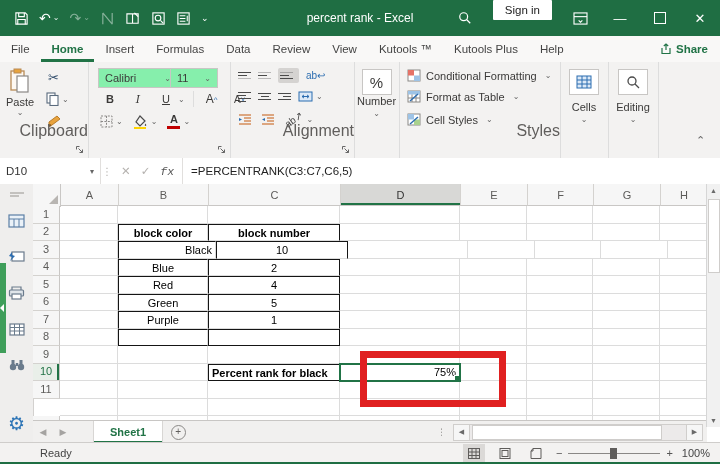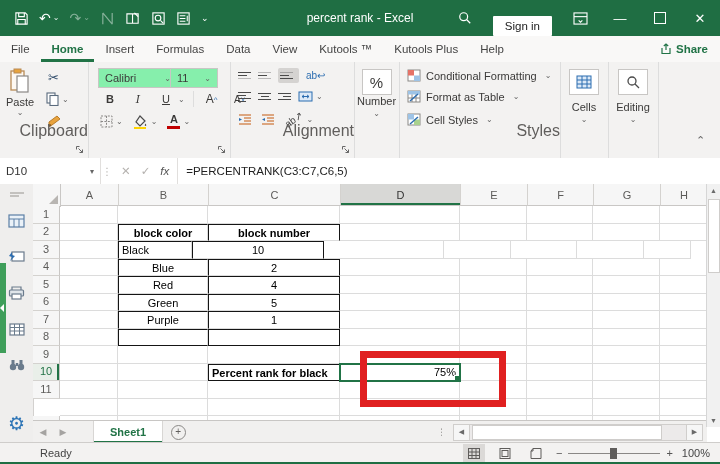--- a/index.html
+++ b/index.html
@@ -7,21 +7,21 @@
        font-family:"Liberation Sans",sans-serif;-webkit-font-smoothing:antialiased;}
   .abs{position:absolute}
   
   .titlebar{position:absolute;top:0;left:0;right:0;height:36px;background:#1f6e43;color:#fff;
             display:flex;align-items:center;}
   .qat{display:flex;align-items:center;gap:10px;padding-left:14px;}
   .qat .qi{display:flex;align-items:center;color:#fff;font-size:14px;line-height:1;cursor:default}
   .qat .dim{opacity:.45}
   .qat .cv{font-size:8px;margin-left:2px;opacity:.9}
   .tb-title{position:absolute;left:0;right:0;text-align:center;font-size:12px;color:#fff;pointer-events:none}
-  .tb-right{position:absolute;right:0;top:0;height:36px;display:flex;align-items:flex-end;gap:0}
+  .tb-right{position:absolute;right:0;top:0;height:36px;display:flex;align-items:flex-start;gap:0}
   .tb-btn{width:40px;height:36px;display:flex;align-items:center;justify-content:center;color:#fff;font-size:13px}
   .signin{background:#fff;color:#222;font-size:11.5px;padding:4px 12px;margin:0 8px;border-radius:1px}
   .maxbox{width:10px;height:10px;border:1.4px solid #fff}
   
   .tabrow{position:absolute;top:36px;left:0;right:0;height:26px;background:#f9f8f7;display:flex;align-items:center;
           font-size:11.5px;color:#444;border-bottom:1px solid #e3e1df}
   .rtab{padding:0 11px;height:26px;display:flex;align-items:center;cursor:default;white-space:nowrap}
   .rtab.active{color:#217346;font-weight:700;box-shadow:inset 0 -3px 0 #217346}
   .share{position:absolute;right:12px;display:flex;align-items:center;gap:4px;color:#217346;font-weight:600}
   
@@ -37,21 +37,21 @@
   .fbtn{display:flex;align-items:center;justify-content:center;height:18px;min-width:16px;padding:0 2px}
   .bars span{display:block;background:#4a4a4a;height:1.4px;margin:1.6px 0}
   .ricon{display:flex;align-items:center;justify-content:center}
   .selic{background:#d5d3d1;border-radius:2px}
   
   .fbar{position:absolute;top:158px;left:0;right:0;height:26px;background:#fff;border-bottom:1px solid #cfcdcb;
         display:flex;align-items:stretch;font-size:11.5px;color:#333}
   .namebox{width:88px;display:flex;align-items:center;justify-content:space-between;padding:0 6px;border-right:1px solid #e1dfdd}
   .fdots{width:12px;display:flex;align-items:center;justify-content:center;color:#b5b2af;font-size:10px}
   .fbtns{display:flex;align-items:center;gap:10px;padding:0 8px;border-right:1px solid #e1dfdd}
-  .fxi{font-family:Liberation Sans, sans-serif;font-style:italic;color:#555}
+  .fxi{font-family:Liberation Mono, monospace;font-style:italic;color:#555}
   .ftext{flex:1;display:flex;align-items:center;padding-left:8px;font-size:11.5px;color:#222}
   
   .sidebar{position:absolute;left:0;top:184px;width:33px;height:258px;background:#efeeed;border-right:1px solid #d3d1cf}
   .sic{position:absolute;left:0;width:33px;display:flex;justify-content:center;color:#5f6b73}
   .greenstrip{position:absolute;left:0;top:79px;width:6px;height:90px;background:#3f9e5a}
   .greenstrip:after{content:"";position:absolute;top:41px;left:0;border:4px solid transparent;border-right-color:#fff;border-left-width:0}
   
   .ghead{position:absolute;top:184px;left:33px;height:22px;display:flex;z-index:1}
   .corner{width:27px;height:22px;background:#f6f6f6;border-right:1px solid #c9c7c5;border-bottom:1px solid #c9c7c5;position:relative}
   .corner:after{content:"";position:absolute;right:2px;bottom:2px;border-left:9px solid transparent;border-bottom:9px solid #b8b5b2}
@@ -166,20 +166,21 @@
     <span class="tb-btn">✕</span>
   </div>
 </div>
 
 <div class="tabrow">
   <span class="rtab">File</span>
   <span class="rtab active">Home</span>
   <span class="rtab">Insert</span>
   <span class="rtab">Formulas</span>
   <span class="rtab">Data</span>
+  <span class="rtab">Review</span>
   <span class="rtab">View</span>
   <span class="rtab">Kutools ™</span>
   <span class="rtab">Kutools Plus</span>
   <span class="rtab">Help</span>
   <span class="share">
     <svg width="12" height="12" viewBox="0 0 12 12">
         <path d="M2 5v5.5h8V5" fill="none" stroke="#217346" stroke-width="1.2"></path>
         <path d="M6 7V1.2M3.8 3l2.2-2 2.2 2" fill="none" stroke="#217346" stroke-width="1.2"></path>
       </svg>
     <span>Share</span>
@@ -510,21 +511,21 @@
       <div class="gcell" style="width: 132px; line-height: 17.5px; font-weight: 700; text-align: center; border-top: 1px solid rgb(21, 21, 21); border-left: 1px solid rgb(21, 21, 21); border-right: 1px solid rgb(21, 21, 21);">block number</div>
       <div class="gcell" style="width: 120px; line-height: 17.5px;"></div>
       <div class="gcell" style="width: 67px; line-height: 17.5px;"></div>
       <div class="gcell" style="width: 66px; line-height: 17.5px;"></div>
       <div class="gcell" style="width: 67px; line-height: 17.5px;"></div>
       <div class="gcell" style="width: 47px; line-height: 17.5px;"></div>
     </div>
     <div class="grow" style="height: 17.5px;">
       <div class="rowhdr" style="line-height: 17.5px;">3</div>
       <div class="gcell" style="width: 58px; line-height: 17.5px;"></div>
-      <div class="gcell" style="width: 74px; line-height: 17.5px; text-align: left; border-top: 1px solid rgb(21, 21, 21); border-left: 1px solid rgb(21, 21, 21);">Black</div>
+      <div class="gcell" style="width: 98px; line-height: 17.5px; text-align: right; border-top: 1px solid rgb(21, 21, 21); border-left: 1px solid rgb(21, 21, 21);">Black</div>
       <div class="gcell" style="width: 132px; line-height: 17.5px; text-align: center; border-top: 1px solid rgb(21, 21, 21); border-left: 1px solid rgb(21, 21, 21); border-right: 1px solid rgb(21, 21, 21);">10</div>
       <div class="gcell" style="width: 120px; line-height: 17.5px;"></div>
       <div class="gcell" style="width: 67px; line-height: 17.5px;"></div>
       <div class="gcell" style="width: 66px; line-height: 17.5px;"></div>
       <div class="gcell" style="width: 67px; line-height: 17.5px;"></div>
       <div class="gcell" style="width: 47px; line-height: 17.5px;"></div>
     </div>
     <div class="grow" style="height: 17.5px;">
       <div class="rowhdr" style="line-height: 17.5px;">4</div>
       <div class="gcell" style="width: 58px; line-height: 17.5px;"></div>

